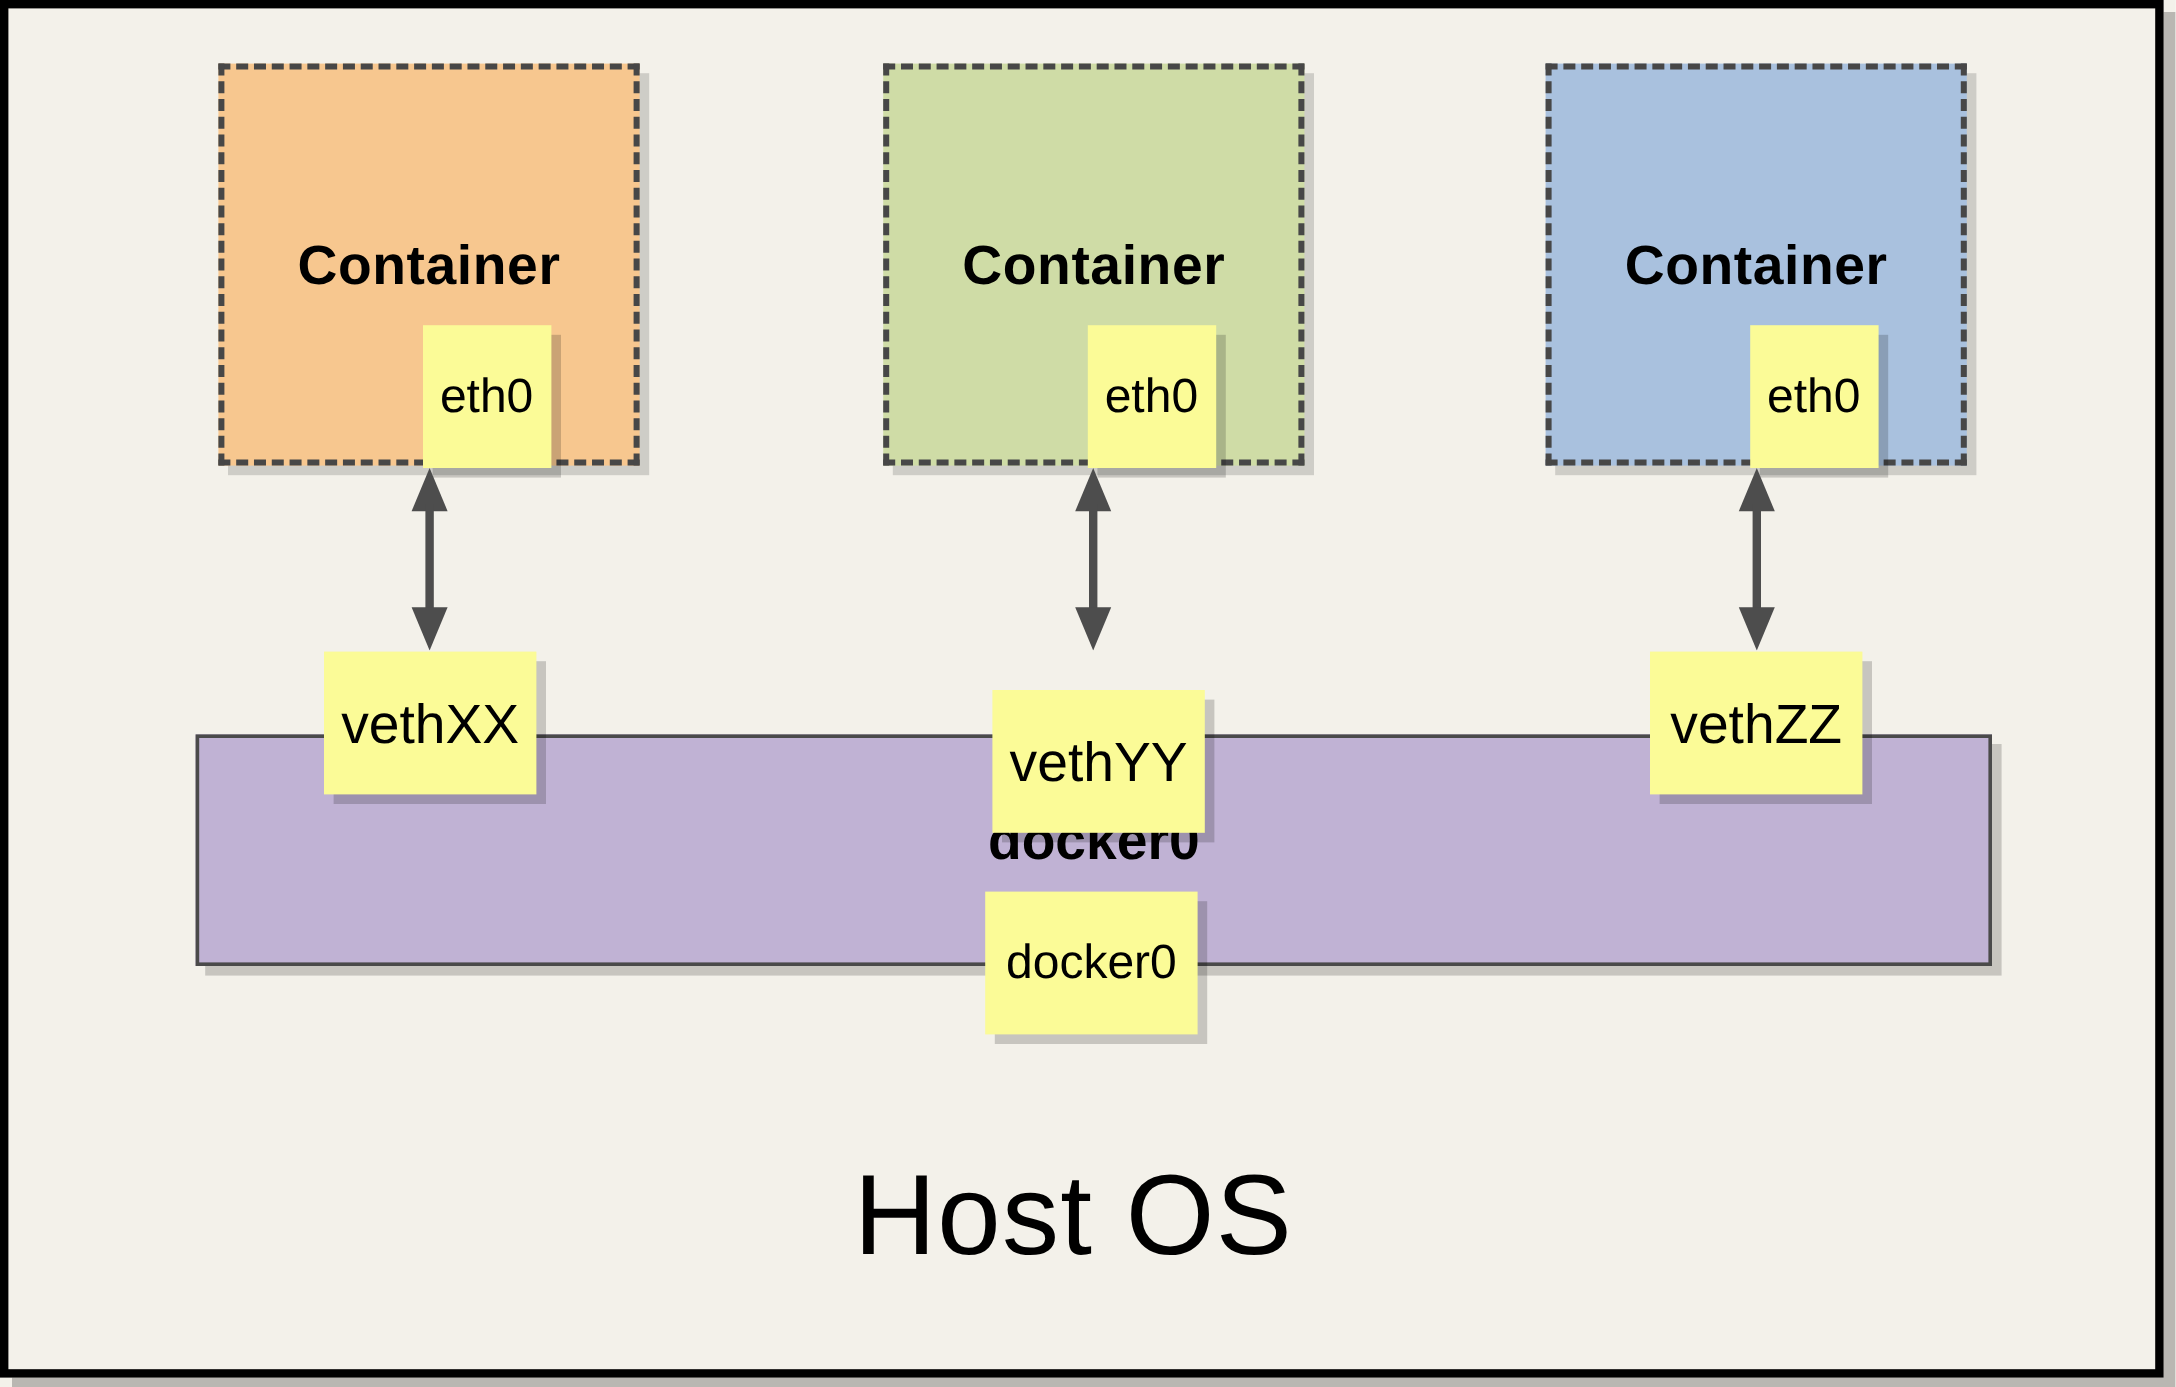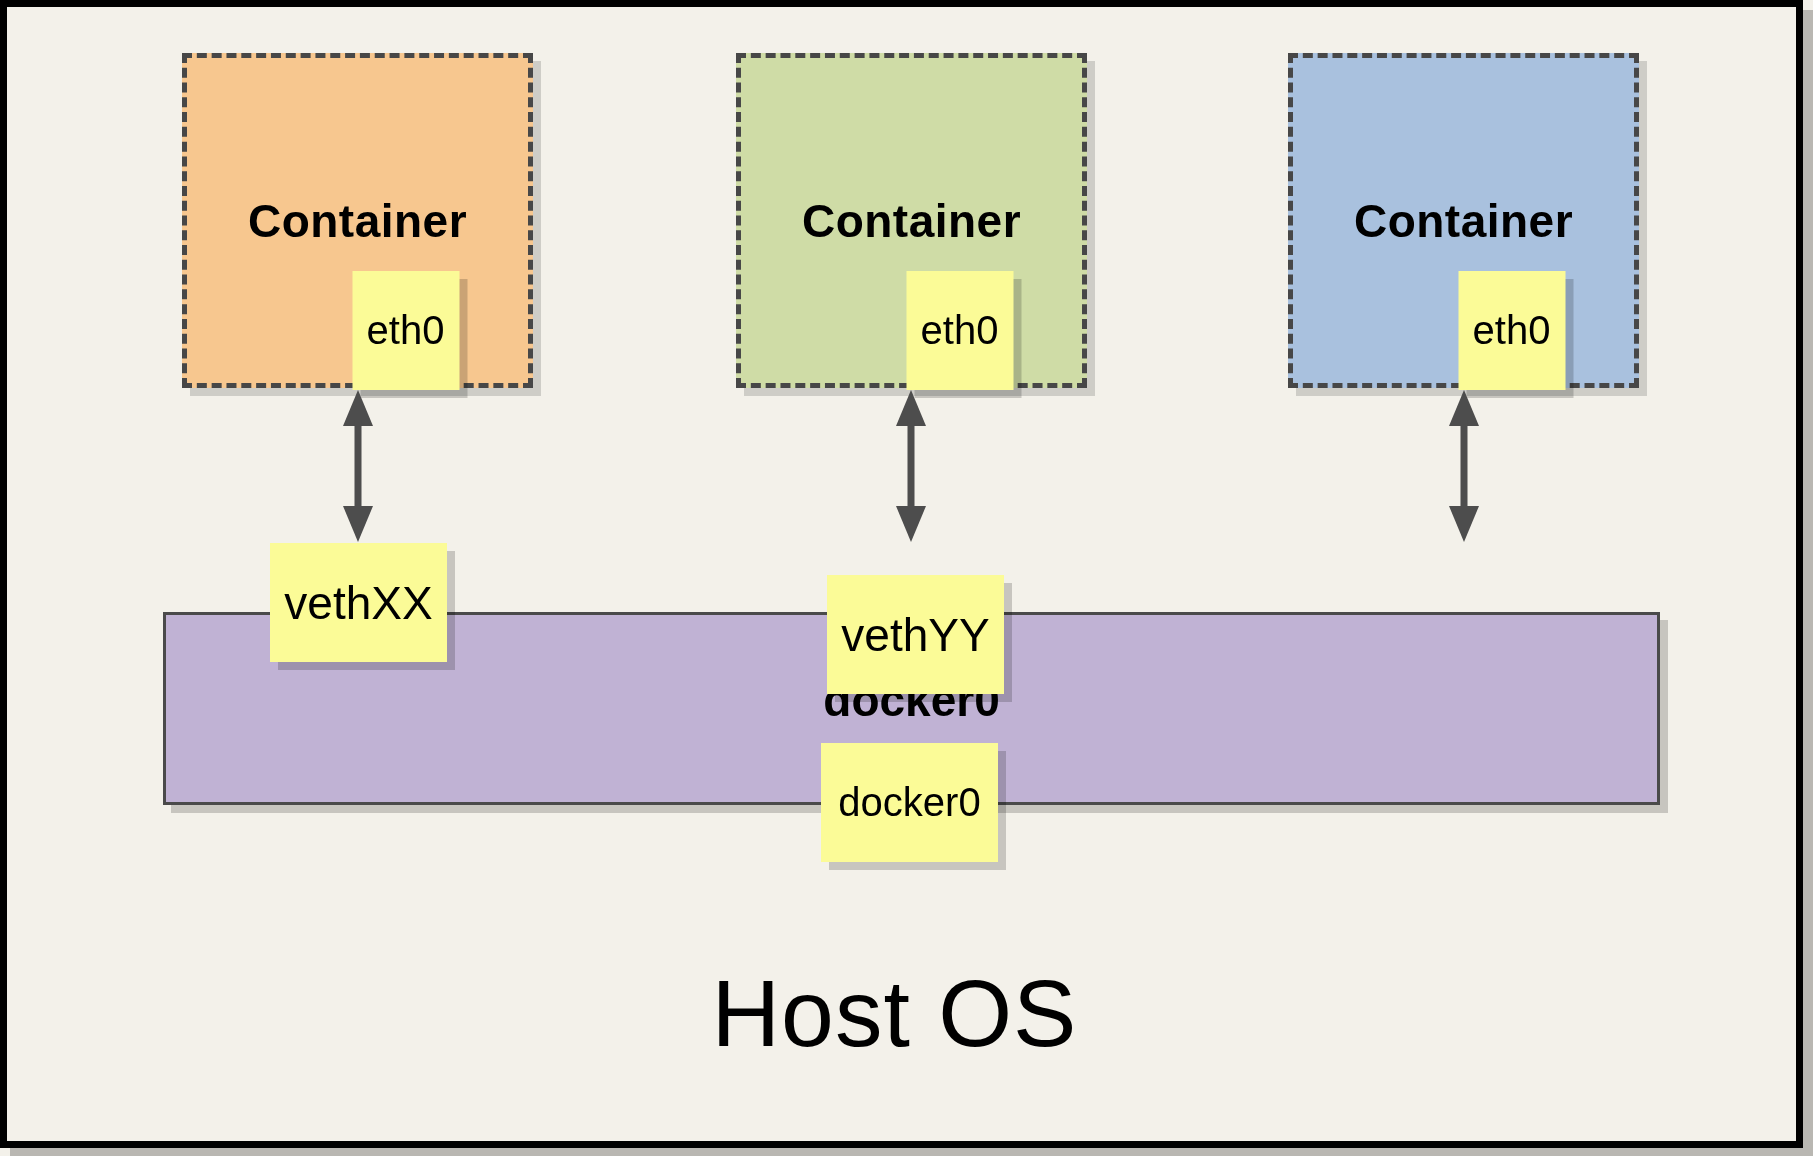--- a/index.html
+++ b/index.html
@@ -177,20 +177,23 @@
     <div id="bridge-bar" style="background-color: rgb(192, 178, 212);">
       <span id="bridge-title">docker0</span>
     </div>
 
     <div class="chip veth-chip v1" style="background-color: rgb(251, 251, 151);">
       <span>vethXX</span>
     </div>
     <div class="chip veth-chip v2" style="background-color: rgb(251, 251, 151);">
       <span>vethYY</span>
     </div>
+    <div class="chip veth-chip v3" style="background-color: rgb(251, 251, 151);">
+      <span>vethZZ</span>
+    </div>
 
     <div class="chip" id="docker0-chip" style="background-color: rgb(251, 251, 151);">
       <span>docker0</span>
     </div>
 
 
     <div id="host-title">Host OS</div>
 
   </div>
 </div>

